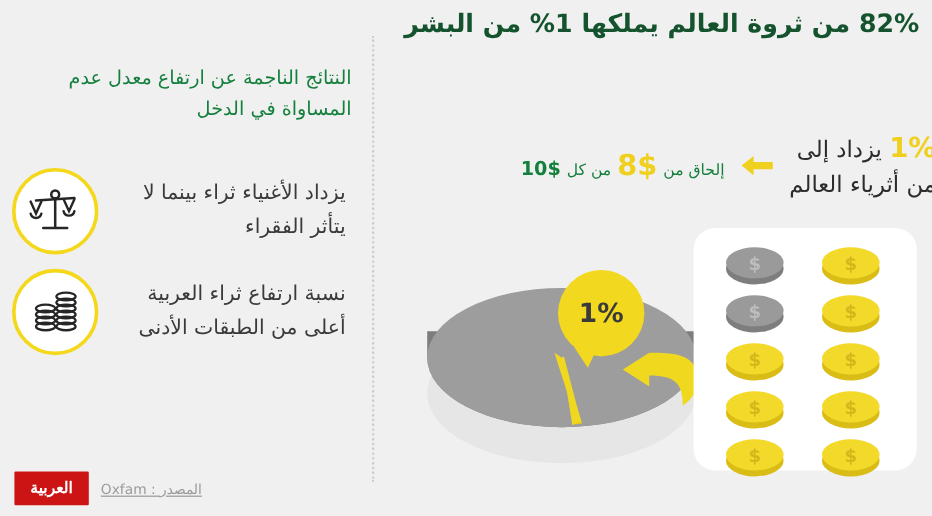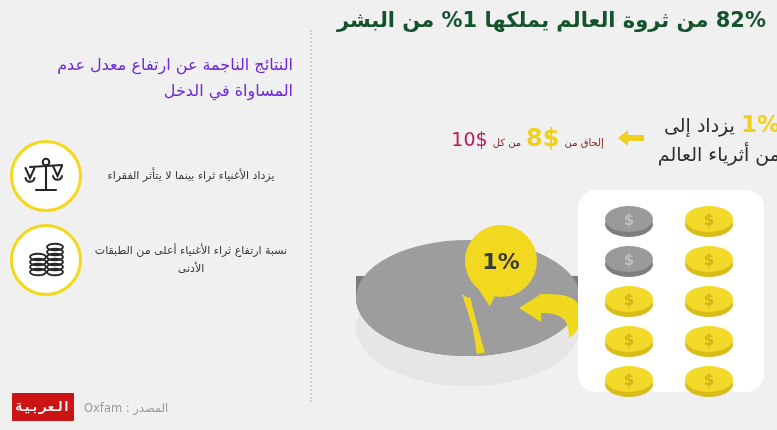--- a/index.html
+++ b/index.html
@@ -24,74 +24,74 @@
   .subtitle{
     position:absolute;left:340px;top:108px;width:440px;
     direction:rtl;text-align:right;
     display:flex;align-items:center;justify-content:flex-start;
     gap:8px;
   }
   .sub-right{
     font-size:16px;color:#6d6d6d;white-space:nowrap;line-height:1.5;
     display:flex;align-items:baseline;gap:5px;flex-direction:row;
   }
-  .sub-right .small{font-size:10px;color:#7f1d1d;}
+  .sub-right .small{font-size:13px;color:#15803d;}
   .sub-right .big{font-size:24px;font-weight:bold;color:#f0d01e;}
-  .sub-right .big-gray{font-size:19px;font-weight:normal;color:#be185d;}
+  .sub-right .big-gray{font-size:16px;font-weight:bold;color:#15803d;}
   .arrow-left{
     width:30px;height:22px;flex:0 0 auto;position:relative;margin:0 4px;
   }
   .sub-left{
     font-size:19px;color:#2c2c2c;line-height:1.42;text-align:right;
     white-space:nowrap;
   }
   .sub-left .pct{color:#f0d01e;font-weight:bold;font-size:23px;}
 
   
   .left-head{
     position:absolute;left:18px;top:52px;width:275px;
     direction:rtl;text-align:right;
-    font-size:16px;line-height:1.62;color:#6d28d9;
+    font-size:16px;line-height:1.62;color:#15803d;
   }
   .list{position:absolute;left:10px;top:134px;width:292px;}
   .row{
     display:flex;flex-direction:row-reverse;align-items:center;
     height:84px;direction:rtl;
   }
   .ico-wrap{
     flex:0 0 auto;width:72px;height:72px;border-radius:50%;
     background:#ffffff;border:3px solid #f5d71b;
     display:flex;align-items:center;justify-content:center;
     box-sizing:border-box;margin-left:0;margin-right:6px;
   }
   .row-label{
-    flex:1 1 auto;text-align:center;direction:rtl;
-    font-size:11px;line-height:1.62;color:#3a3a3a;
+    flex:1 1 auto;text-align:right;direction:rtl;
+    font-size:17px;line-height:1.62;color:#3a3a3a;
     padding-left:6px;padding-right:14px;
   }
 
   
   .divider{
     position:absolute;left:310px;top:30px;width:0;height:372px;
     border-left:2px dotted #cfcfcf;
   }
 
   
   .logo{
     position:absolute;left:12px;top:393px;width:62px;height:28px;
     background:#cc1414;border-radius:1px;
     display:flex;align-items:center;justify-content:center;
   }
   .logo span{
     color:#fff;font-size:13px;font-weight:bold;direction:rtl;
-    font-family:Liberation Mono, monospace;
+    font-family:Liberation Serif, serif;
   }
   .source{
     position:absolute;left:84px;top:401px;
-    font-size:11.5px;color:#9a9a9a;direction:rtl;text-align:left;
+    font-size:11.5px;color:#9a9a9a;direction:rtl;text-align:left;text-decoration:underline;
   }
 
   
   .pie{position:absolute;left:352px;top:198px;width:230px;height:195px;}
   .bubble{
     position:absolute;left:465px;top:225px;width:72px;height:72px;
     background:#f2d81e;border-radius:50%;
     display:flex;align-items:center;justify-content:center;
   }
   .bubble span{font-size:22px;font-weight:bold;color:#3a3a3a;direction:ltr;}
@@ -178,21 +178,21 @@
             <ellipse cx="13" cy="32" rx="8" ry="3.2"></ellipse>
             <ellipse cx="30" cy="7" rx="8" ry="3.2"></ellipse>
             <ellipse cx="30" cy="12" rx="8" ry="3.2"></ellipse>
             <ellipse cx="30" cy="17" rx="8" ry="3.2"></ellipse>
             <ellipse cx="30" cy="22" rx="8" ry="3.2"></ellipse>
             <ellipse cx="30" cy="27" rx="8" ry="3.2"></ellipse>
             <ellipse cx="30" cy="32" rx="8" ry="3.2"></ellipse>
           </g>
         </svg>
       </div>
-      <div class="row-label">نسبة ارتفاع ثراء الأغنياء أعلى من الطبقات الأدنى</div>
+      <div class="row-label">نسبة ارتفاع ثراء العربية أعلى من الطبقات الأدنى</div>
     </div>
 
 
   </div>
 
   <div class="divider"></div>
 
   <div class="pie">
     <svg width="230" height="195" viewBox="0 0 230 195">
       <ellipse cx="116" cy="130" rx="112" ry="58" fill="#e6e6e6"></ellipse>

